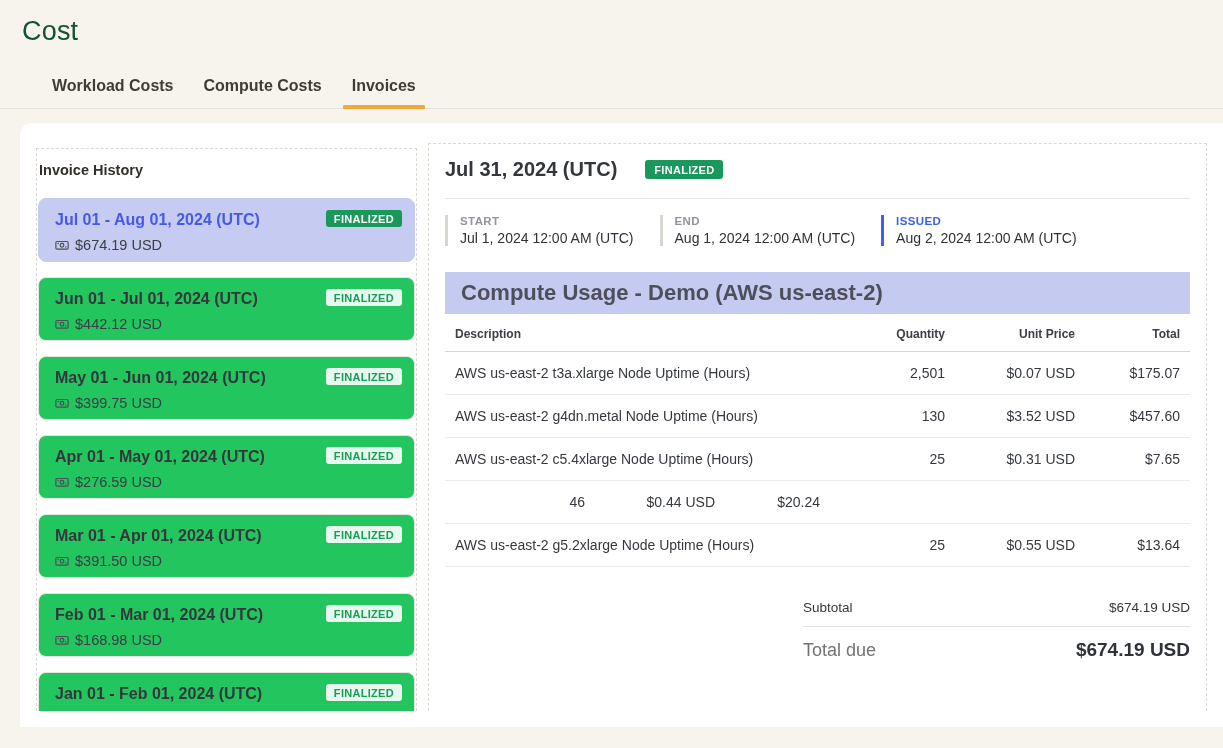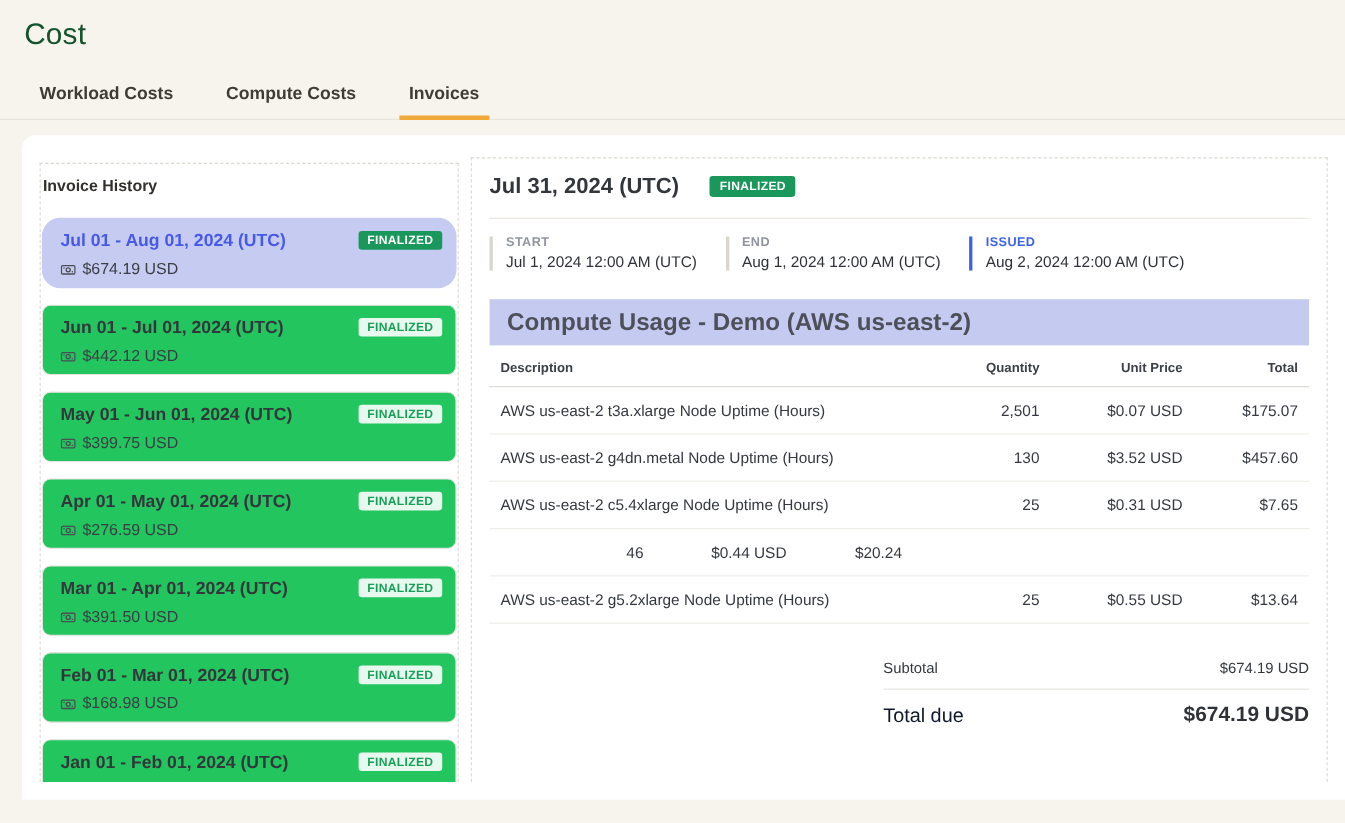--- a/index.html
+++ b/index.html
@@ -11,22 +11,22 @@
     overflow:hidden;
   }
   .page { width:1223px; height:748px; position:relative; overflow:hidden; }
 
   
   .page-title {
     font-size:27px; font-weight:500; color:#14532d;
     padding:16px 0 0 22px; letter-spacing:.2px;
   }
   .tabs-row {
-    display:flex; gap:48px;
-    margin-top:30px; padding-left:36px;
+    display:flex; gap:30px;
+    margin-top:30px; padding-left:52px;
     border-bottom:1px solid #e5e2dc;
   }
   .tab {
     font-size:16px; font-weight:700; color:#3f3b36;
     padding-bottom:13px; position:relative; cursor:pointer;
   }
   .tab.active::after {
     content:""; position:absolute; left:-9px; right:-9px; bottom:-1px;
     height:4px; background:#f2a93b; border-radius:1px;
   }
@@ -62,21 +62,21 @@
   .invoice-card .card-amount-row {
     margin-top:8px; display:flex; align-items:center; gap:6px;
     font-size:14.5px; color:#3a3e44;
   }
   .status-badge {
     position:absolute; top:11px; right:12px;
     font-size:11px; font-weight:700; letter-spacing:.3px;
     padding:3px 8px 2px; border-radius:3px;
     background:#e7f8ee; color:#16a057;
   }
-  .invoice-card.selected { background:#c6cbf1; border-color:#c6cbf1;border-radius:17px; }
+  .invoice-card.selected { background:#c6cbf1; border-color:#c6cbf1; }
   .invoice-card.selected .card-title { color:#4759e8; }
   .invoice-card.selected .status-badge { background:#1a975b; color:#ffffff; }
   .money-icon { flex:none; display:inline-flex; }
 
   
   .invoice-detail-container {
     flex:1; margin-left:11px; margin-top:4px;
     border:1px dashed #ddd9d2; border-bottom:none;
     padding:14px 16px 0 16px; overflow:hidden;
   }
@@ -109,21 +109,21 @@
   .td-price { width:130px; text-align:right; }
   .td-total { width:105px; text-align:right; }
 
   .totals-block { width:387px; margin-left:auto; margin-top:24px; }
   .subtotal-row {
     display:flex; justify-content:space-between; align-items:center;
     font-size:13.5px; color:#34383d; padding:9px 0 11px;
     border-bottom:1px solid #e5e3de;
   }
   .total-row { display:flex; justify-content:space-between; align-items:center; padding-top:12px; }
-  .total-label { font-size:18px; color:#0f172a; }
+  .total-label { font-size:18px; color:#737373; }
   .total-value { font-size:19px; font-weight:600; color:#2f3338; }
 </style>
 </head>
 <body>
 
 <div class="page">
 
   <div class="page-title">Cost</div>
 
   <div class="tabs-row">

